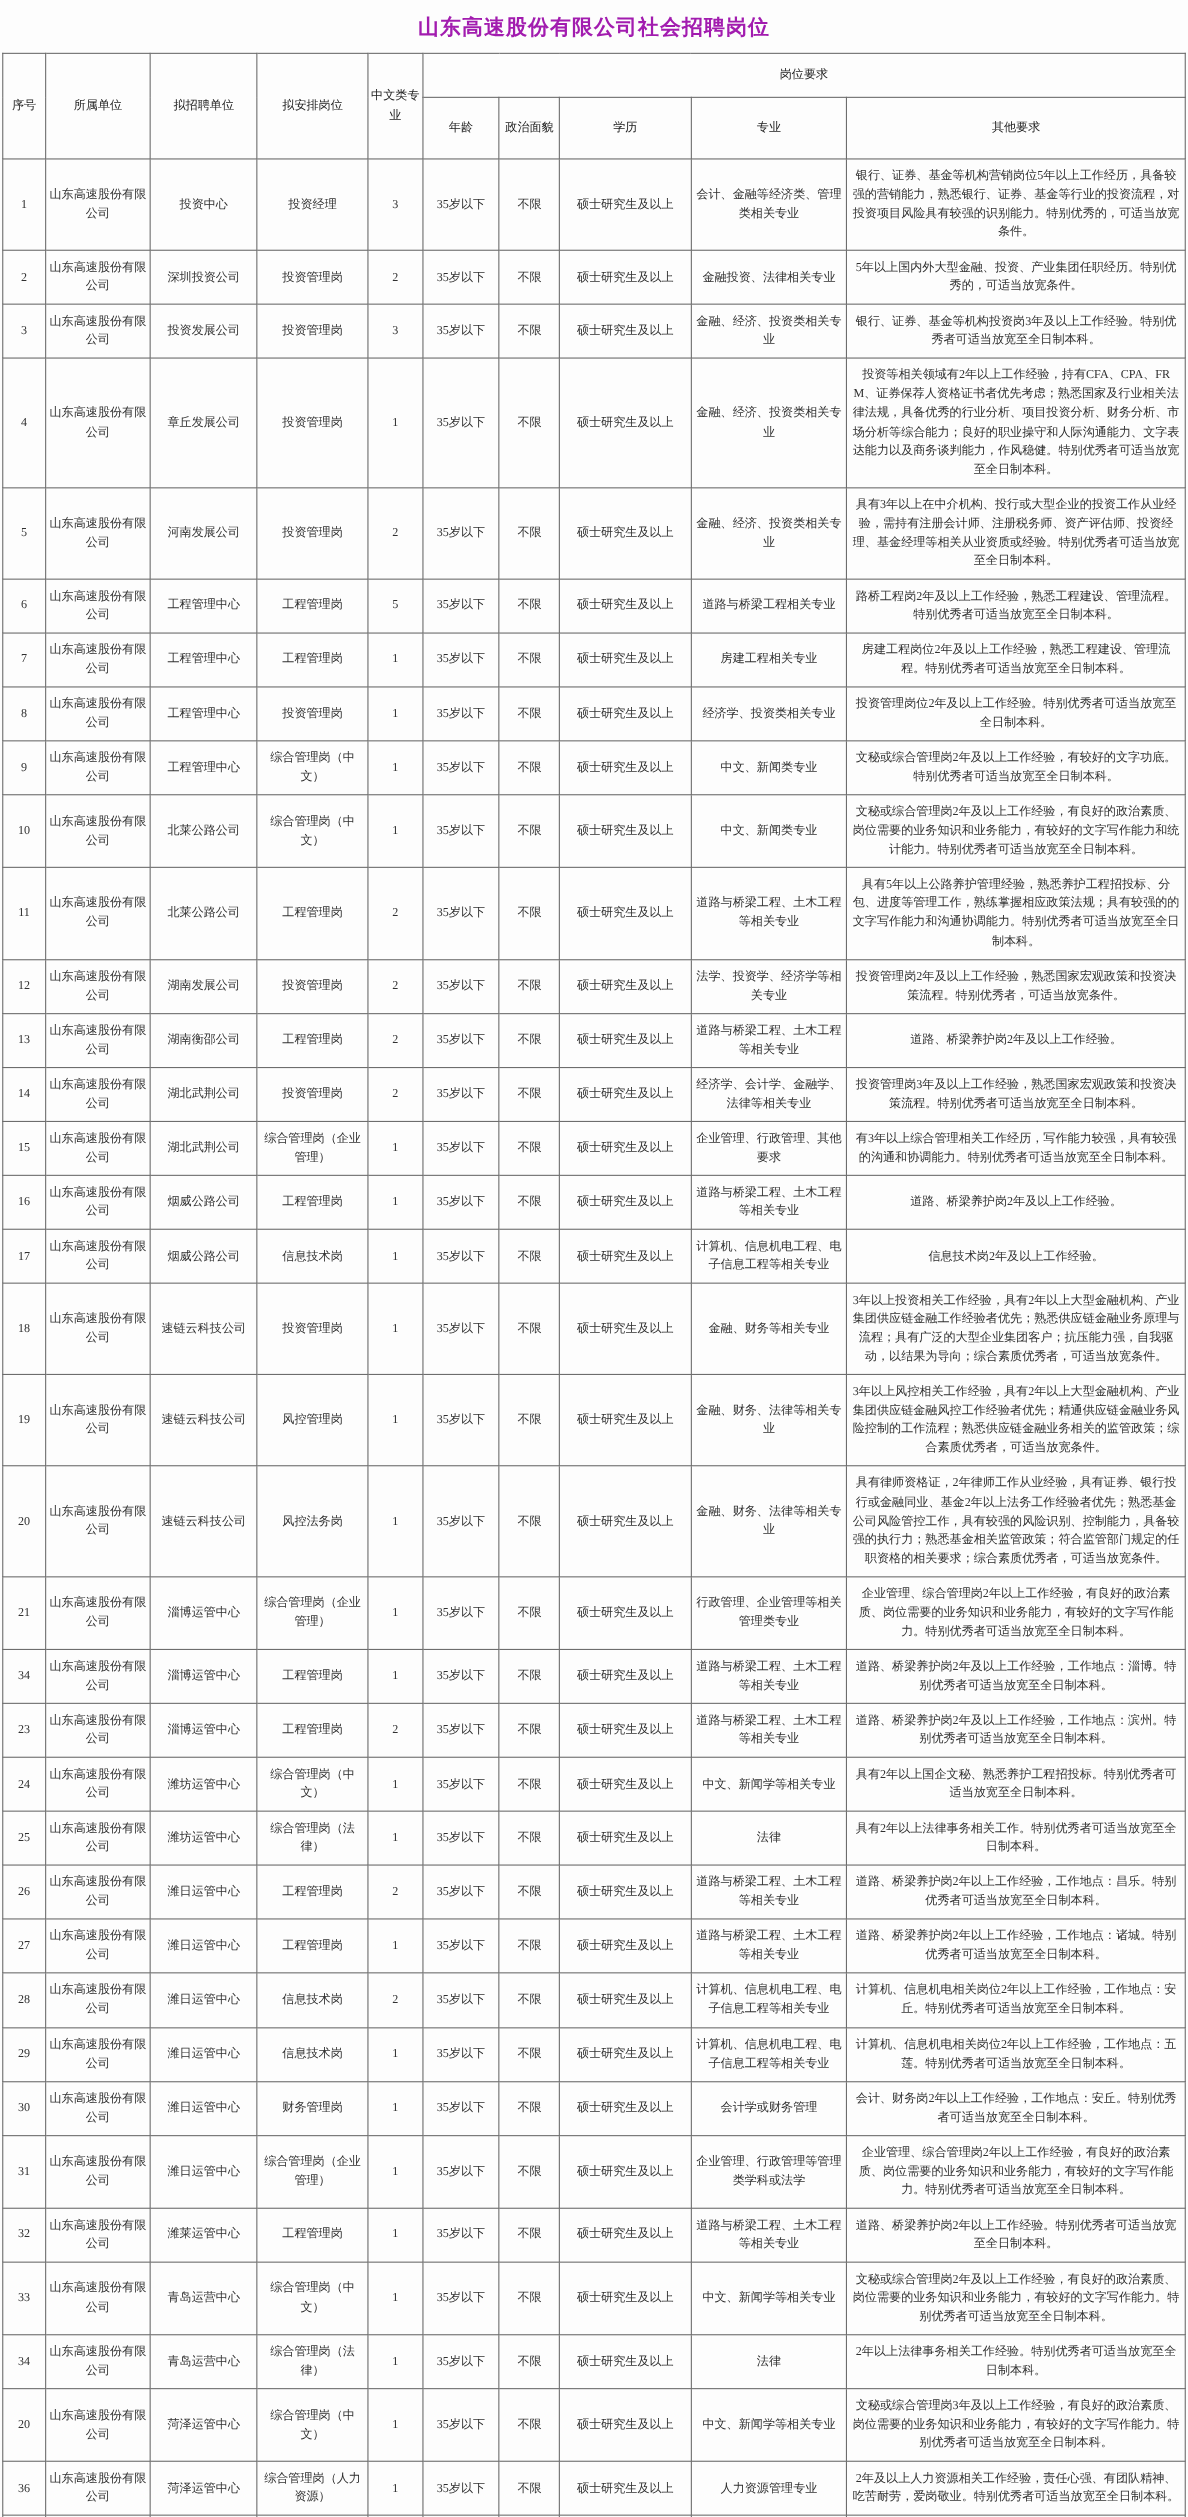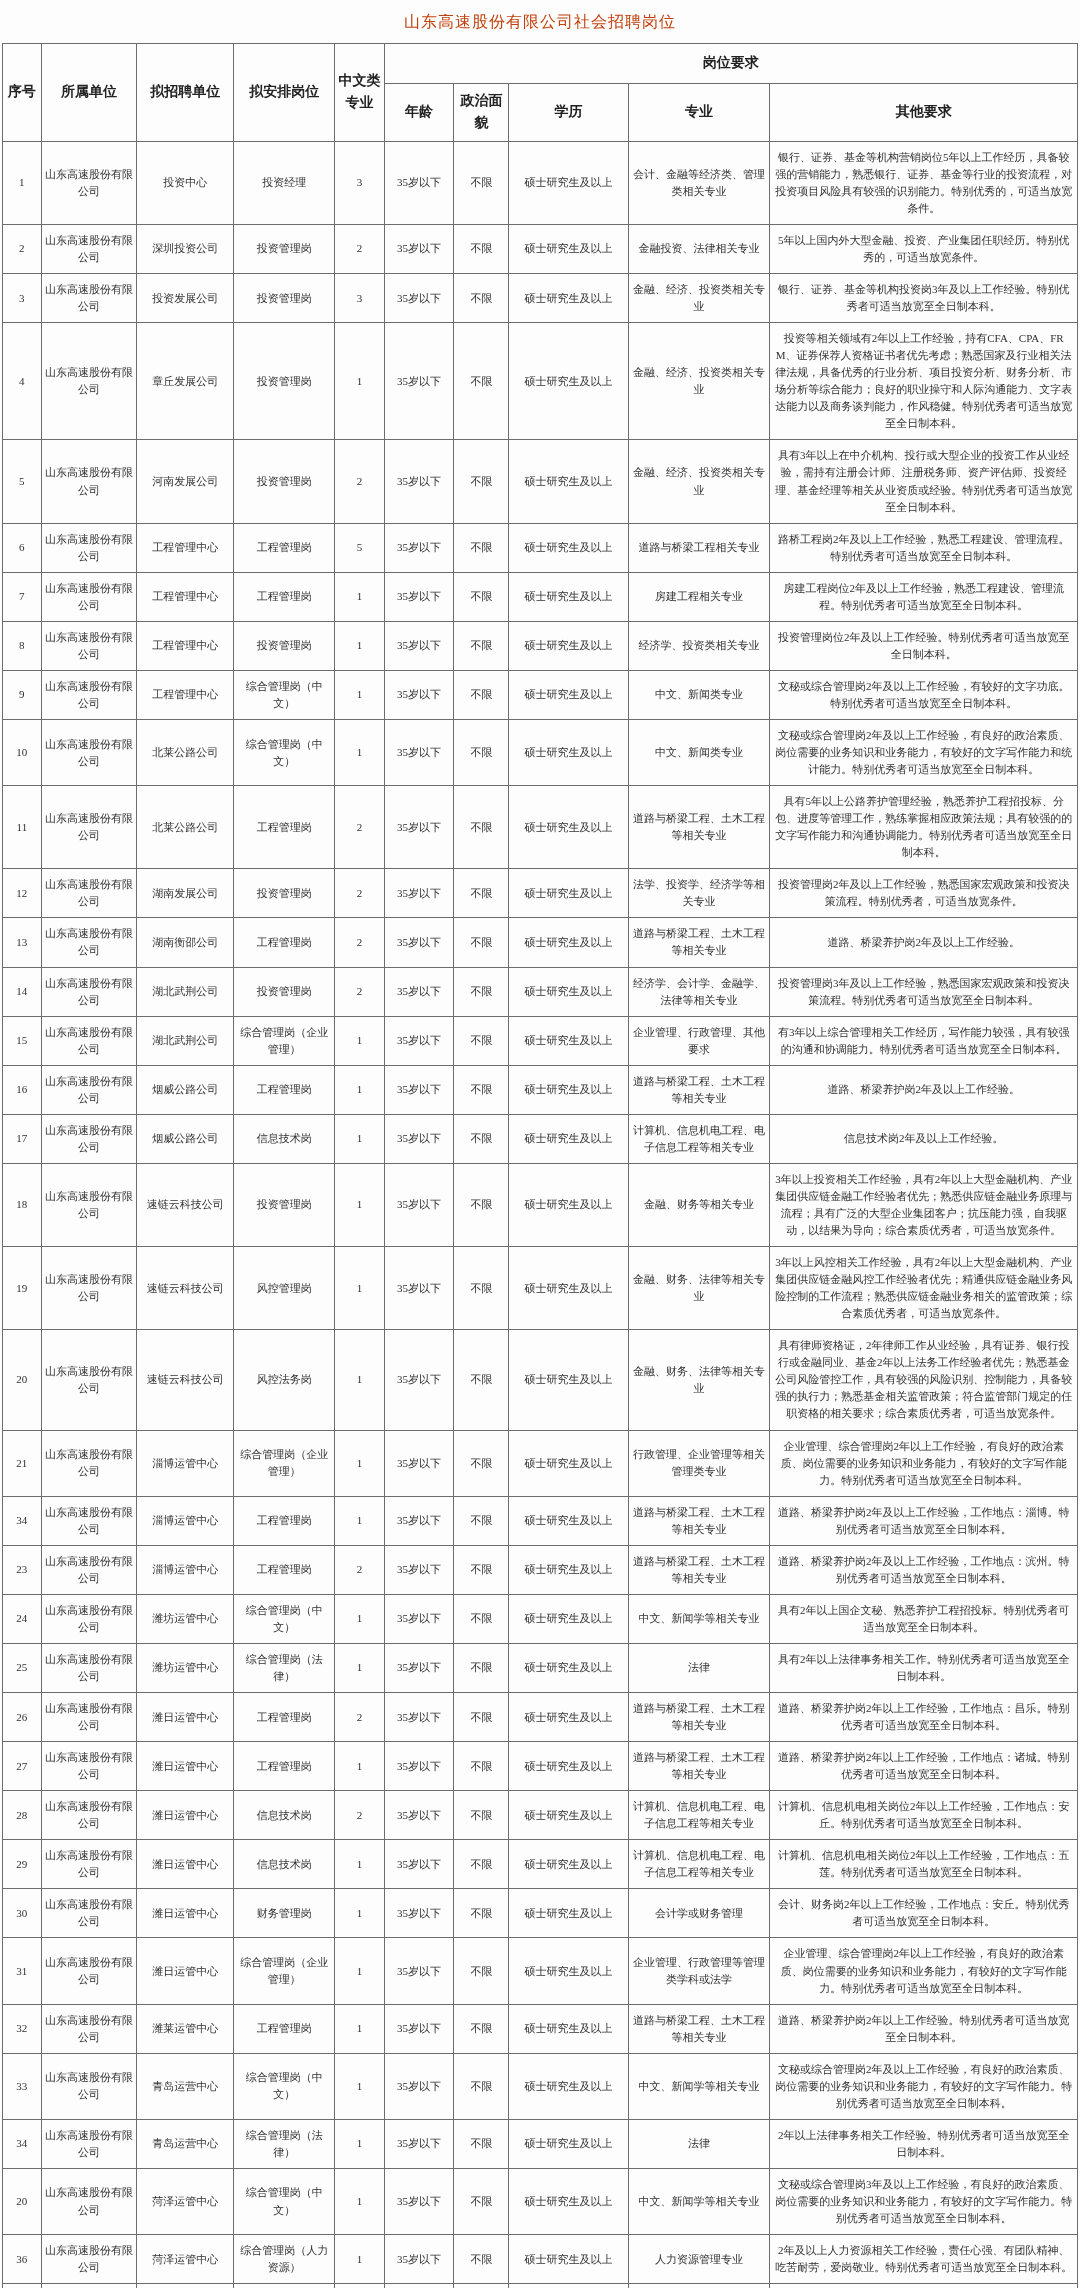--- a/index.html
+++ b/index.html
@@ -10,41 +10,41 @@
     -webkit-font-smoothing:antialiased;
   }
   .page{
     width:1080px;
     box-sizing:border-box;
     padding:6px 2px 8px 2px;
     background:#fdfdfd;
   }
   .doc-title{
     text-align:center;
-    font-size:16px;
-    font-weight:normal;
+    font-size:19px;
+    font-weight:bold;
     letter-spacing:1px;
-    color:#c2410c;
+    color:#a21caf;
     margin:6px 0 10px 0;
   }
   table.recruit{
     width:100%;
     border-collapse:collapse;
     table-layout:fixed;
   }
   table.recruit th, table.recruit td{
     border:1px solid #6d6d6d;
     vertical-align:middle;
     text-align:center;
     word-break:break-all;
     box-sizing:border-box;
   }
   table.recruit th{
-    font-size:14px;
-    font-weight:bold;
+    font-size:11px;
+    font-weight:normal;
     color:#222;
     padding:6px 2px;
     line-height:1.6;
   }
   table.recruit td{
     font-size:11px;
     line-height:1.55;
     padding:7px 3px;
     color:#303030;
   }

